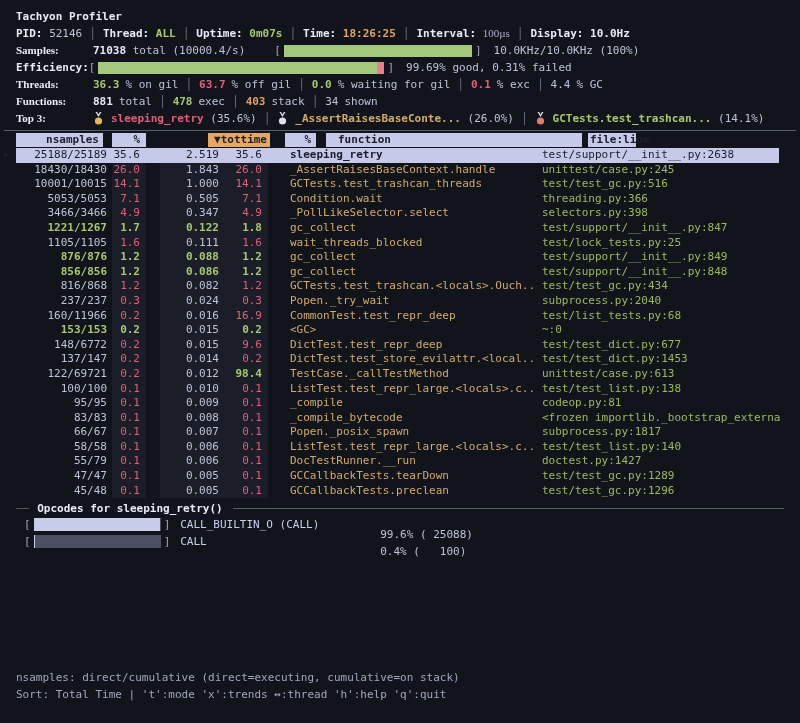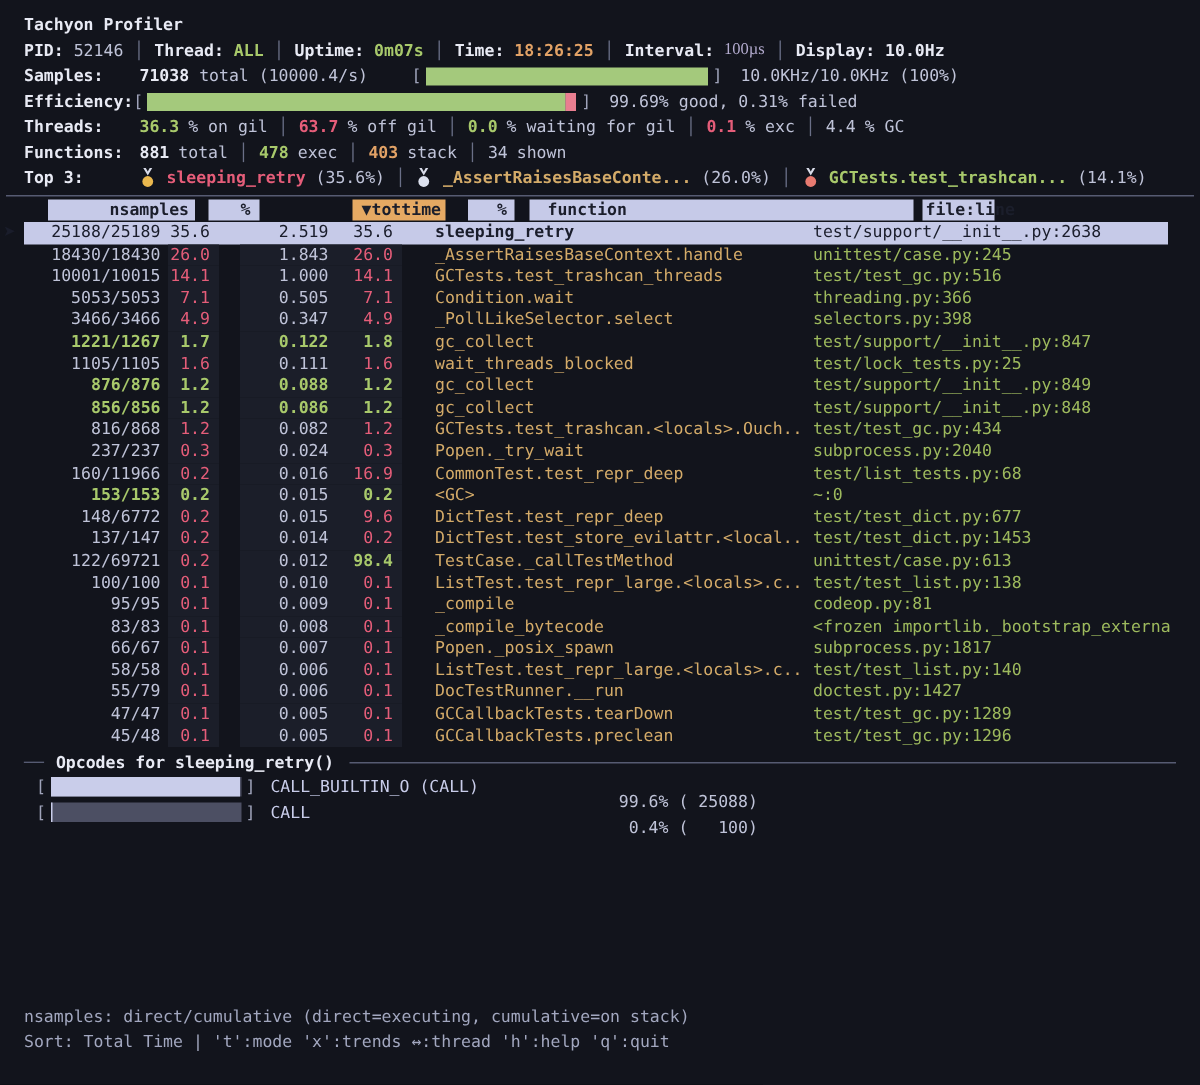--- a/index.html
+++ b/index.html
@@ -11,21 +11,21 @@
   *{margin:0;padding:0;box-sizing:border-box;}
   html,body{background:#0d0f15;}
   .screen{
     position:relative; width:800px; height:723px; background:var(--bg);
     font-family:"DejaVu Sans Mono","DejaVu Sans",monospace; font-size:11px; color:var(--fg);
     overflow:hidden; padding-top:8px;
   }
   .line{height:17px; line-height:17px; padding-left:16px; white-space:nowrap; display:flex; align-items:center;}
   .b{font-weight:bold; color:var(--bright);}
   .sep{color:var(--dim); margin:0 7px;}
-  .rowlabel{display:inline-block; width:77px; font-weight:bold; color:var(--bright); flex:0 0 auto;}
+  .rowlabel{display:inline-block; width:77px; font-weight:bold; color:var(--bright); flex:0 0 auto;font-family:Liberation Serif, serif;}
   .v-green{color:var(--green); font-weight:bold;}
   .v-red{color:var(--red); font-weight:bold;}
   .v-orange{color:var(--orange); font-weight:bold;}
   .v-tan{color:var(--tan); font-weight:bold;}
   .v-plain{color:var(--fg);}
   .v-bold{color:var(--bright); font-weight:bold;}
   .v-purple{color:var(--purple);font-family:Liberation Serif, serif;}
   .suf{color:var(--fg); margin-left:6px;}
   .brk{color:#9fa3ba;}
   .hbar{display:inline-block; height:12px; vertical-align:middle; margin:0 3px;}
@@ -33,21 +33,21 @@
   .eff-bar{width:286px; background:var(--barempty); display:inline-flex;}
   .eff-good{flex:1; background:#a4c97c; height:100%;}
   .eff-fail{width:7px; background:#e97e90; height:100%;}
   .gapL{margin-left:29px;}
   .gapM{margin-left:12px;}
   .medal{display:inline-block; width:11px; height:14px; margin-right:7px; flex:0 0 auto;}
   .hsep{border-top:1px solid #565b72; margin:3px 4px 2px 4px;}
   
   .thead{display:flex; height:14px; line-height:14px; margin-bottom:1px; font-weight:bold; color:var(--hdrtext);}
   .th{background:var(--lav); text-align:right;}
-  .th-ns{margin-left:32px; width:98px; padding-right:4px;}
+  .th-ns{margin-left:16px; width:87px; padding-right:4px;}
   .th-g1{width:9px;} .th-g2{width:14px;} .th-g3{width:15px;} .th-g4{width:10px;} .th-g5{width:6px;}
   .th-p1{width:34px; padding-right:6px;}
   .th-tt{width:62px; padding-right:3px; background:var(--hdrorange);margin-left:48px;}
   .th-p2{width:31px; padding-right:5px;}
   .th-fn{width:256px; text-align:left; padding-left:12px;}
   .th-file{width:48px; text-align:left; padding-left:2px;}
   .trow{position:relative; display:flex; height:14.6px; line-height:14.6px; align-items:center; white-space:nowrap;}
   .trow.sel{background:linear-gradient(90deg, transparent 0 16px, var(--lav) 16px 779px, transparent 779px);}
   .trow.sel span{color:#1a1d2b !important; font-weight:normal !important; background:transparent !important;}
   .trow.sel .c-fn{font-weight:bold !important;}
@@ -64,21 +64,21 @@
   .t-r{color:var(--red); font-weight:normal;}
   
   .optitle{display:flex; align-items:center; height:16px; margin:2px 16px 0 16px; white-space:nowrap;}
   .opdash{color:#565b72;}
   .optext{font-weight:bold; color:var(--bright); margin:0 8px;}
   .opfillline{flex:1; border-top:1px solid #565b72; margin-left:2px;}
   .oprow{display:flex; align-items:center; height:17px; margin-left:24px; white-space:nowrap;}
   .opbar{width:127px; height:13px; background:var(--barempty); margin:0 3px; display:inline-block;}
   .opfill{display:block; height:100%; background:#c9cdea;}
   .oplabel{margin-left:10px; width:200px; color:#c9cdea;}
-  .oppct{width:125px; text-align:right; white-space:pre; color:var(--fg);margin-top:19px;}
+  .oppct{width:125px; text-align:left; white-space:pre; color:var(--fg);margin-top:19px;}
   
   .footer{position:absolute; left:16px; top:669px; color:#a2a7bf;}
   .footer .fline{height:17px; line-height:17px; white-space:pre;}
 </style>
 </head>
 <body>
 
 <div class="screen">
 
   <div class="line">

